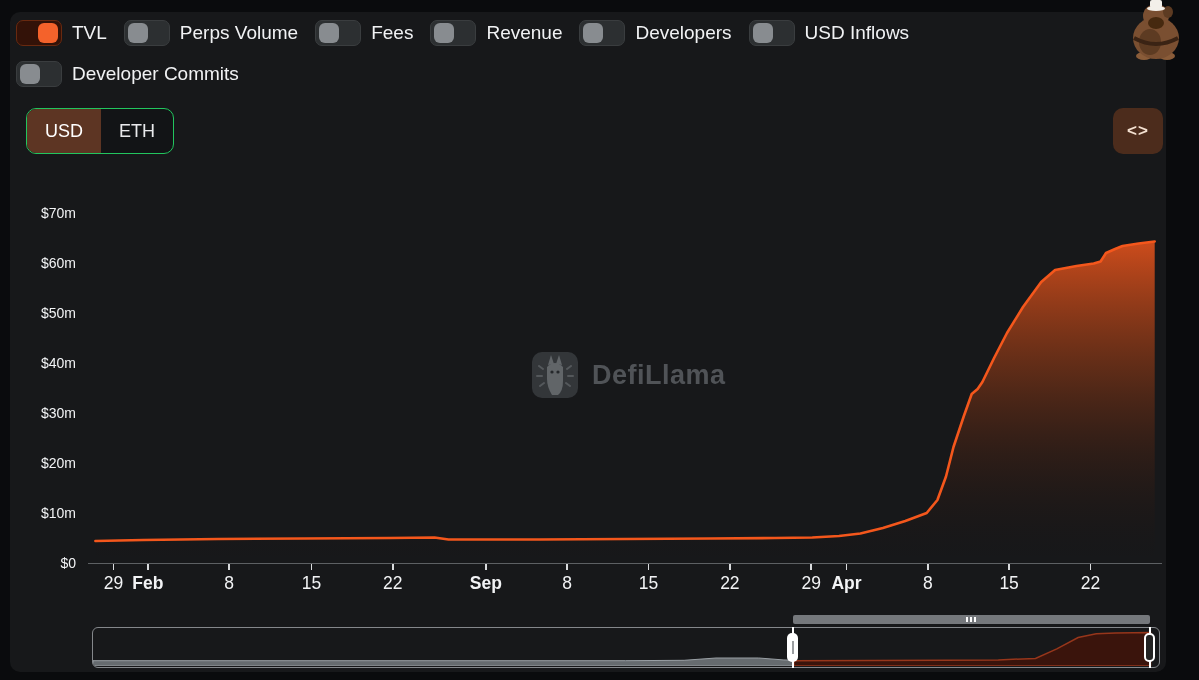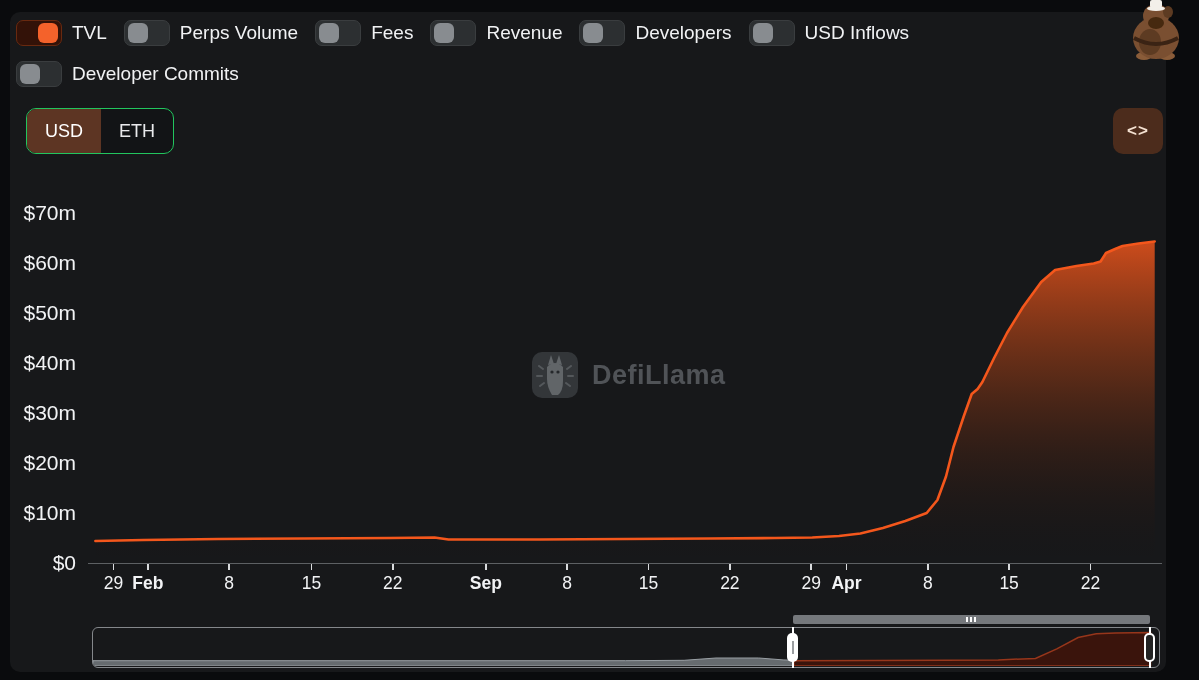--- a/index.html
+++ b/index.html
@@ -31,21 +31,21 @@
            font-size:18px;color:#e9eaec;background:transparent;border:none;cursor:pointer;
            font-family:"Liberation Sans",sans-serif;}
   .cur-opt.selected{background:#5d3523;color:#ffffff;}
   #embed-btn{position:absolute;left:1113px;top:108px;width:50px;height:46px;border:none;
              border-radius:10px;background:#4c2c1c;color:#f4e1d1;font-size:17px;font-weight:700;
              display:flex;align-items:center;justify-content:center;cursor:pointer;
              font-family:"Liberation Sans",sans-serif;letter-spacing:1px;}
 
   
   #plot-svg{position:absolute;left:90px;top:186px;}
-  .ylabel{position:absolute;left:10px;width:66px;text-align:right;font-size:21px;color:#f2f3f5;
+  .ylabel{position:absolute;left:10px;width:66px;text-align:right;font-size:14px;color:#f2f3f5;
           transform:translateY(-50%);}
   #axis-line{position:absolute;left:88px;top:562.5px;width:1074px;height:1.5px;background:#5d6063;}
   .xtick{position:absolute;top:564px;width:1.5px;height:6px;background:#d9dbdd;}
   .xlabel{position:absolute;top:573px;transform:translateX(-50%);font-size:17.5px;color:#f2f3f5;white-space:nowrap;}
   .xlabel.bold{font-weight:700;}
 
   
   #watermark{position:absolute;left:531px;top:351px;display:flex;align-items:center;gap:13px;opacity:.95;}
   #watermark-text{font-size:27px;font-weight:700;color:#54575b;letter-spacing:.5px;}
 

